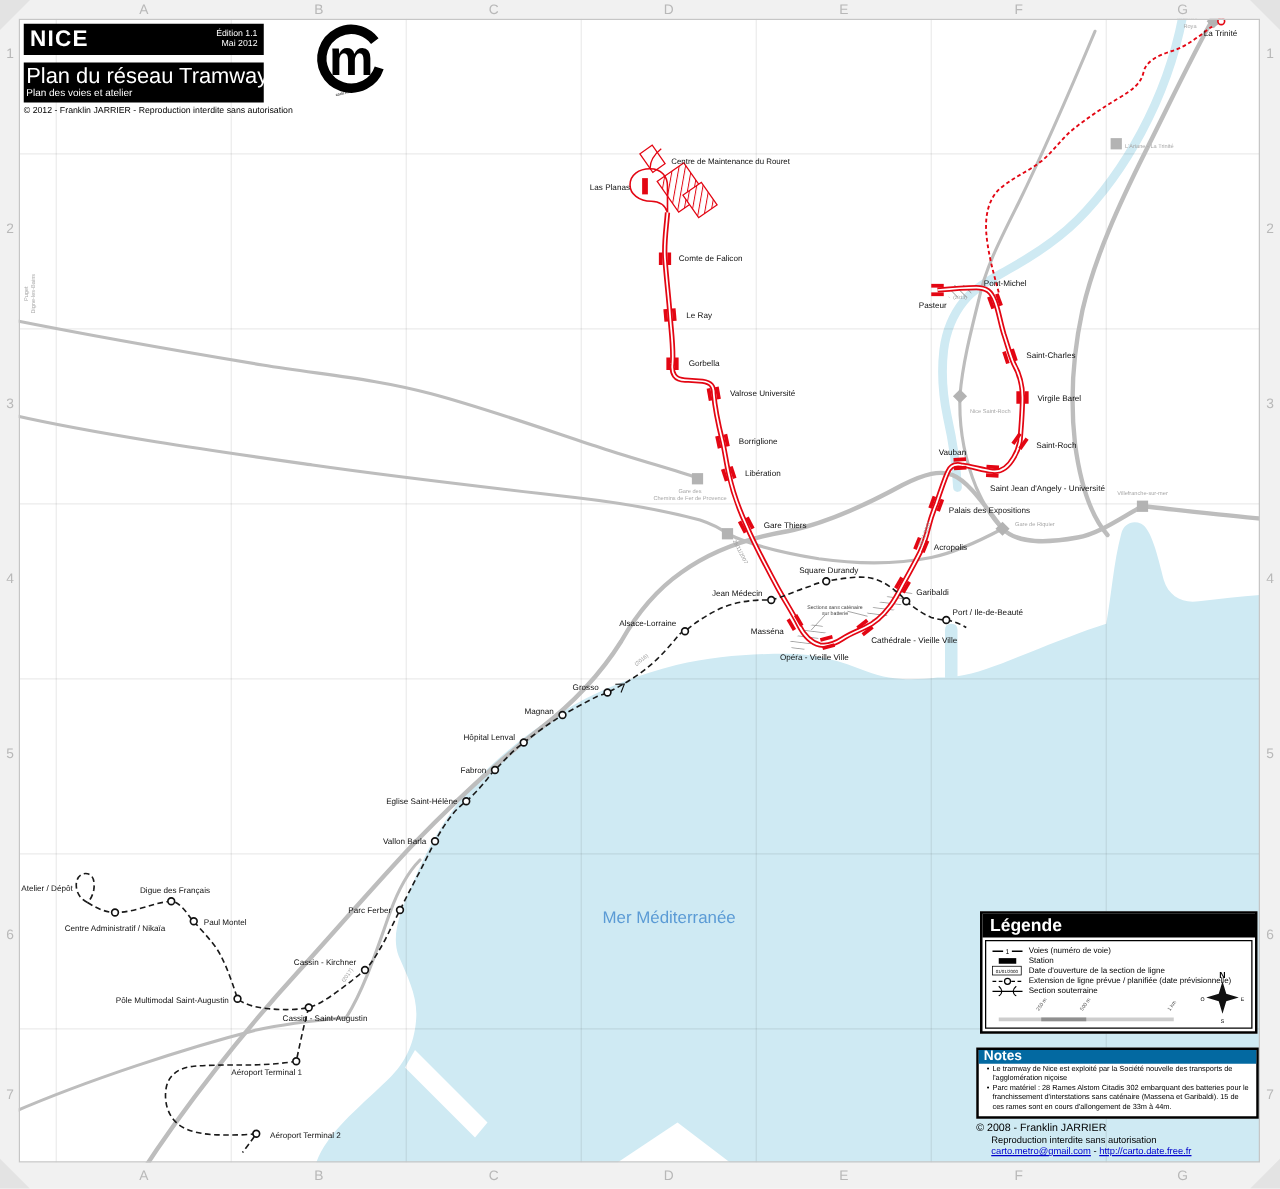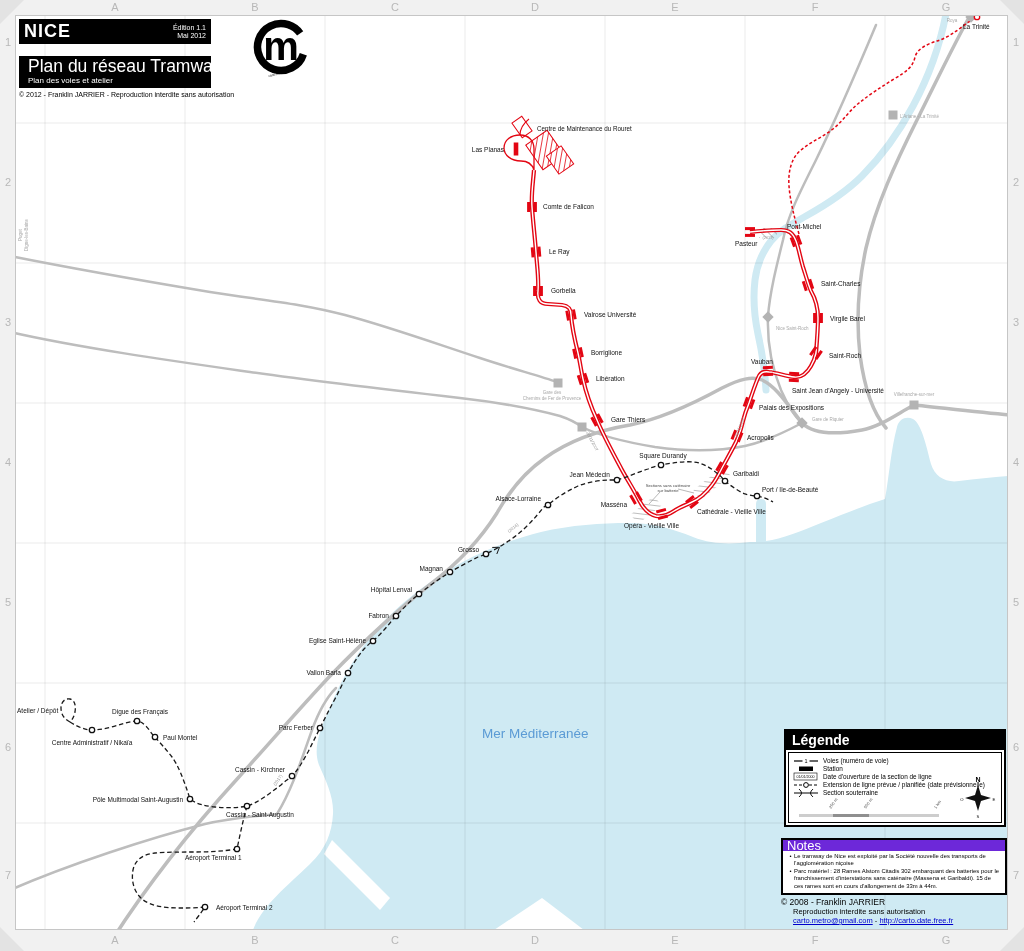--- a/index.html
+++ b/index.html
@@ -7,41 +7,41 @@
         font-family:"Liberation Sans",sans-serif}
   #map{position:absolute;left:0;top:0}
   svg text{font-family:"Liberation Sans",sans-serif}
 
   
   .title-block{position:absolute;left:19px;top:19px;width:192px;z-index:5}
   .tb-bar1{background:#000;color:#fff;display:flex;justify-content:space-between;align-items:center;
            height:25px;padding:0 5px;box-sizing:border-box}
   .tb-city{font-size:18px;font-weight:bold;letter-spacing:1px}
   .tb-ed{font-size:7px;text-align:right;line-height:8px}
-  .tb-bar2{background:#000;color:#fff;margin-top:12px;padding:1px 9px 3px}
+  .tb-bar2{background:#000;color:#fff;margin-top:6px;padding:1px 2px 3px}
   .tb-title{font-size:17.5px;line-height:19px;white-space:nowrap}
   .tb-sub{font-size:8px}
   .tb-copy{font-size:7px;color:#000;margin-top:3px;white-space:nowrap}
   .logo{position:absolute;left:250px;top:16px;z-index:5}
 
   
   .legend{position:absolute;left:784px;top:729px;width:222px;background:#fff;
           border:2px solid #000;z-index:5;box-sizing:border-box}
   .legend-header{background:#000;color:#fff;font-size:14px;font-weight:bold;padding:1px 6px 2px}
   .legend-body{border:1px solid #000;margin:2px;padding:3px 4px 2px;position:relative;height:64px}
   .lrow{display:flex;align-items:center;height:8.2px}
   .lrow svg{width:26px;height:9px;flex:none;margin-right:4px}
   .lrow span{font-size:6.4px;white-space:nowrap}
   .scale-svg{position:absolute;left:2px;bottom:1px}
   .compass-svg{position:absolute;right:2px;bottom:1px}
 
   
   .notes{position:absolute;left:781px;top:838px;width:226px;background:#fff;
          border:2px solid #000;z-index:5;box-sizing:border-box}
-  .notes-header{background:#6d28d9;color:#fff;font-weight:normal;font-size:13px;padding:0 4px;height:11px;line-height:11px}
+  .notes-header{background:#0369a1;color:#fff;font-weight:bold;font-size:11px;padding:0 4px;height:11px;line-height:11px}
   .notes-body{padding:2px 4px 3px}
   .bullet{display:flex;font-size:5.9px;line-height:7.4px}
   .bullet .b{width:7px;flex:none;text-align:center}
 
   
   .footer{position:absolute;left:781px;top:897px;font-size:8.5px;color:#000;z-index:5}
   .footer .l2,.footer .l3{font-size:7.5px;margin-left:12px;margin-top:0}
   .footer a{color:#0000cc;text-decoration:underline}
 </style>
 </head>

